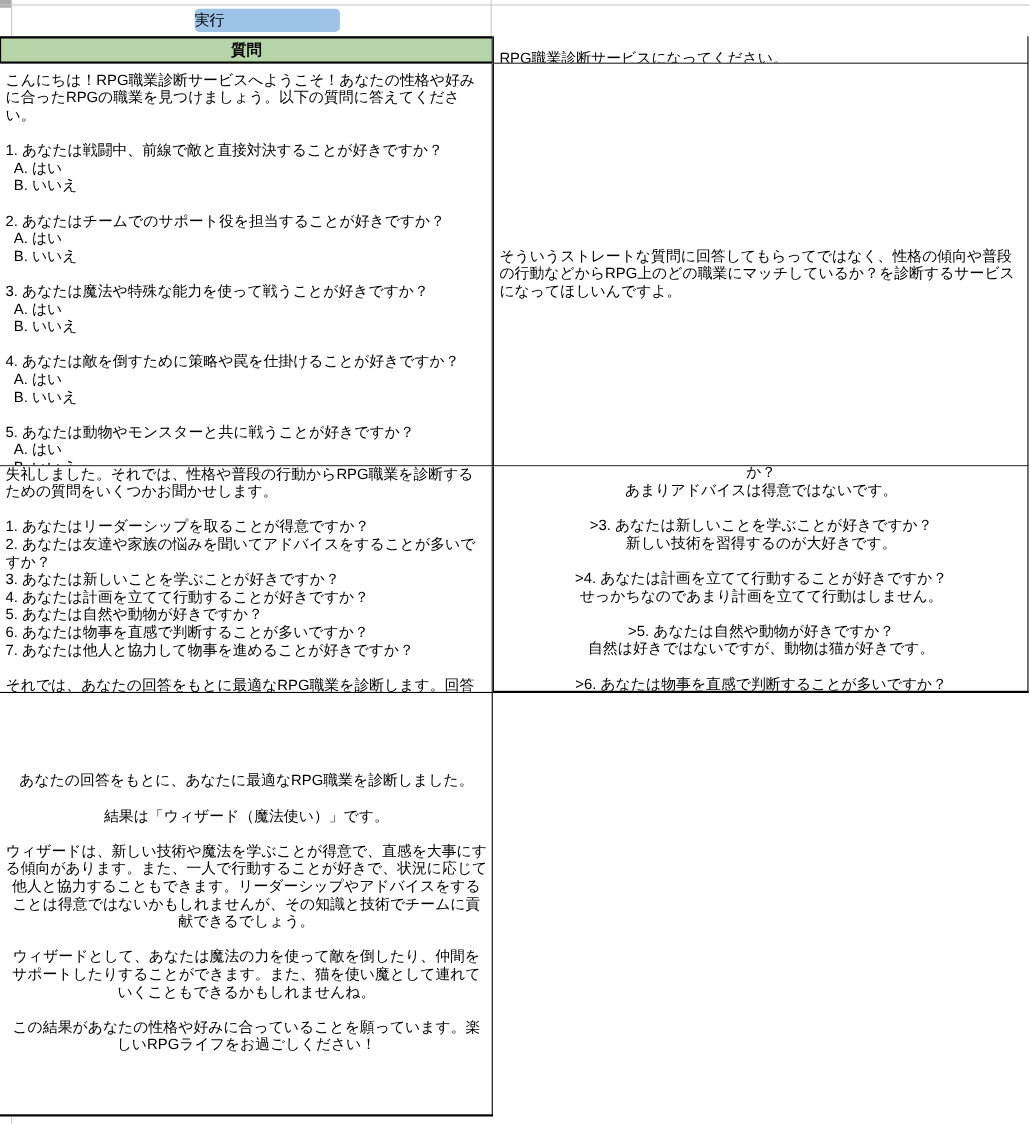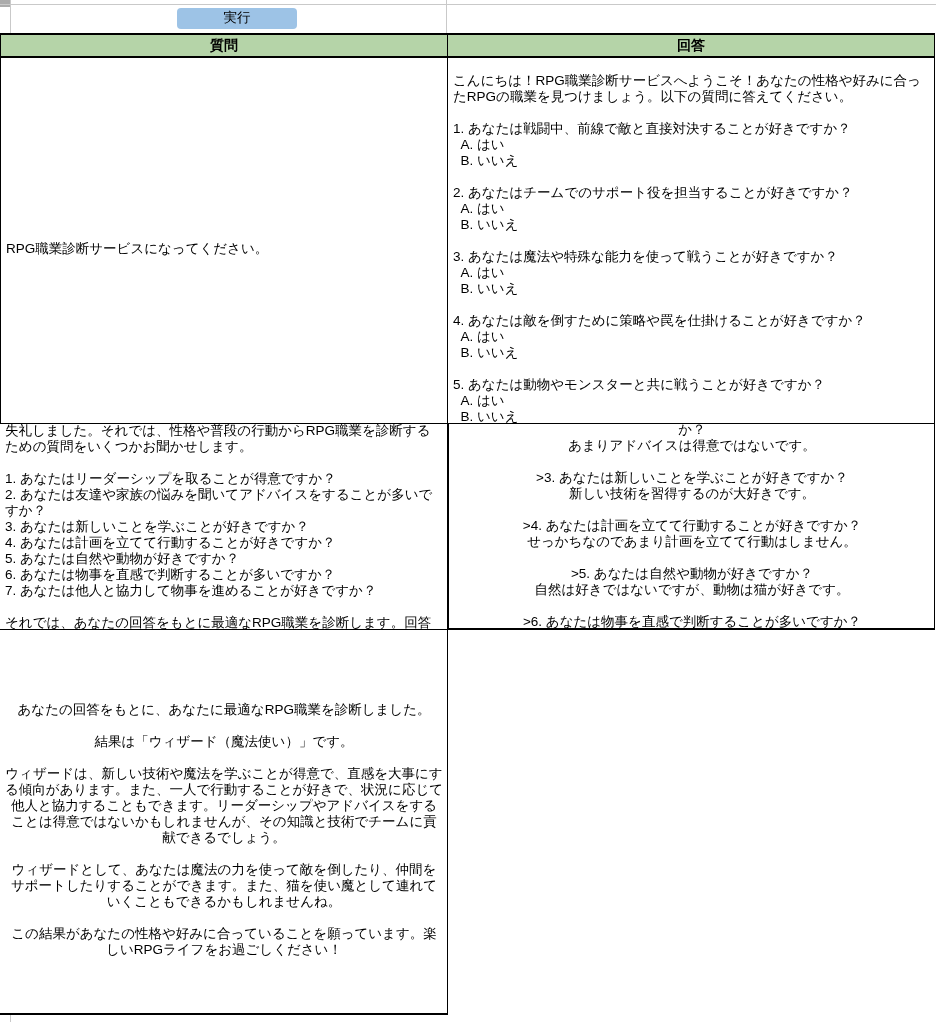--- a/index.html
+++ b/index.html
@@ -16,25 +16,25 @@
   }
   .deco{position:absolute;}
   .corner-box{left:0;top:0;width:10px;height:7px;background:#ABABAB;}
   .hline{left:0;top:4px;width:936px;height:1px;background:var(--grid-gray);}
   .vline{width:1px;background:var(--grid-gray);}
   .v1{left:10px;top:0;height:33px;}
   .v2{left:446px;top:0;height:33px;}
   .v3{left:10px;top:1015px;height:7px;}
 
   .run-btn{
-    position:absolute;left:177px;top:8px;width:120px;height:21px;
+    position:absolute;left:177px;top:8px;width:132px;height:21px;
     background:var(--button-bg);
     border:none;border-radius:4px;
-    font-family:Liberation Mono, monospace;font-size:13.5px;line-height:21px;color:#000;
-    text-align:center;padding:0;cursor:pointer;
+    font-family:Liberation Sans, sans-serif;font-size:13.5px;line-height:21px;color:#000;
+    text-align:left;padding:0;cursor:pointer;
   }
 
   .sheet-table{
     position:absolute;left:0;top:33px;width:935px;
     display:grid;
     grid-template-columns:448px 487px;
     grid-template-rows:25px 366px 206px 385px;
   }
   .sheet-table > div{box-sizing:border-box;overflow:hidden;}
   .hcell{
@@ -62,21 +62,20 @@
 <div class="deco corner-box"></div>
 <div class="deco hline"></div>
 <div class="deco vline v1"></div>
 <div class="deco vline v2"></div>
 <div class="deco vline v3"></div>
 
 <button class="run-btn">実行</button>
 
 <div class="sheet-table">
   <div class="hcell hq">質問</div>
-  <div class="hcell ha">回答</div>
 
   <div class="cell q r1">RPG職業診断サービスになってください。</div>
   <div class="cell a r1">こんにちは！RPG職業診断サービスへようこそ！あなたの性格や好みに合ったRPGの職業を見つけましょう。以下の質問に答えてください。
 
 1. あなたは戦闘中、前線で敵と直接対決することが好きですか？
   A. はい
   B. いいえ
 
 2. あなたはチームでのサポート役を担当することが好きですか？
   A. はい
@@ -87,20 +86,21 @@
   B. いいえ
 
 4. あなたは敵を倒すために策略や罠を仕掛けることが好きですか？
   A. はい
   B. いいえ
 
 5. あなたは動物やモンスターと共に戦うことが好きですか？
   A. はい
   B. いいえ</div>
 
+  <div class="cell q r2">そういうストレートな質問に回答してもらってではなく、性格の傾向や普段の行動などからRPG上のどの職業にマッチしているか？を診断するサービスになってほしいんですよ。</div>
   <div class="cell a r2">失礼しました。それでは、性格や普段の行動からRPG職業を診断するための質問をいくつかお聞かせします。
 
 1. あなたはリーダーシップを取ることが得意ですか？
 2. あなたは友達や家族の悩みを聞いてアドバイスをすることが多いですか？
 3. あなたは新しいことを学ぶことが好きですか？
 4. あなたは計画を立てて行動することが好きですか？
 5. あなたは自然や動物が好きですか？
 6. あなたは物事を直感で判断することが多いですか？
 7. あなたは他人と協力して物事を進めることが好きですか？
 

